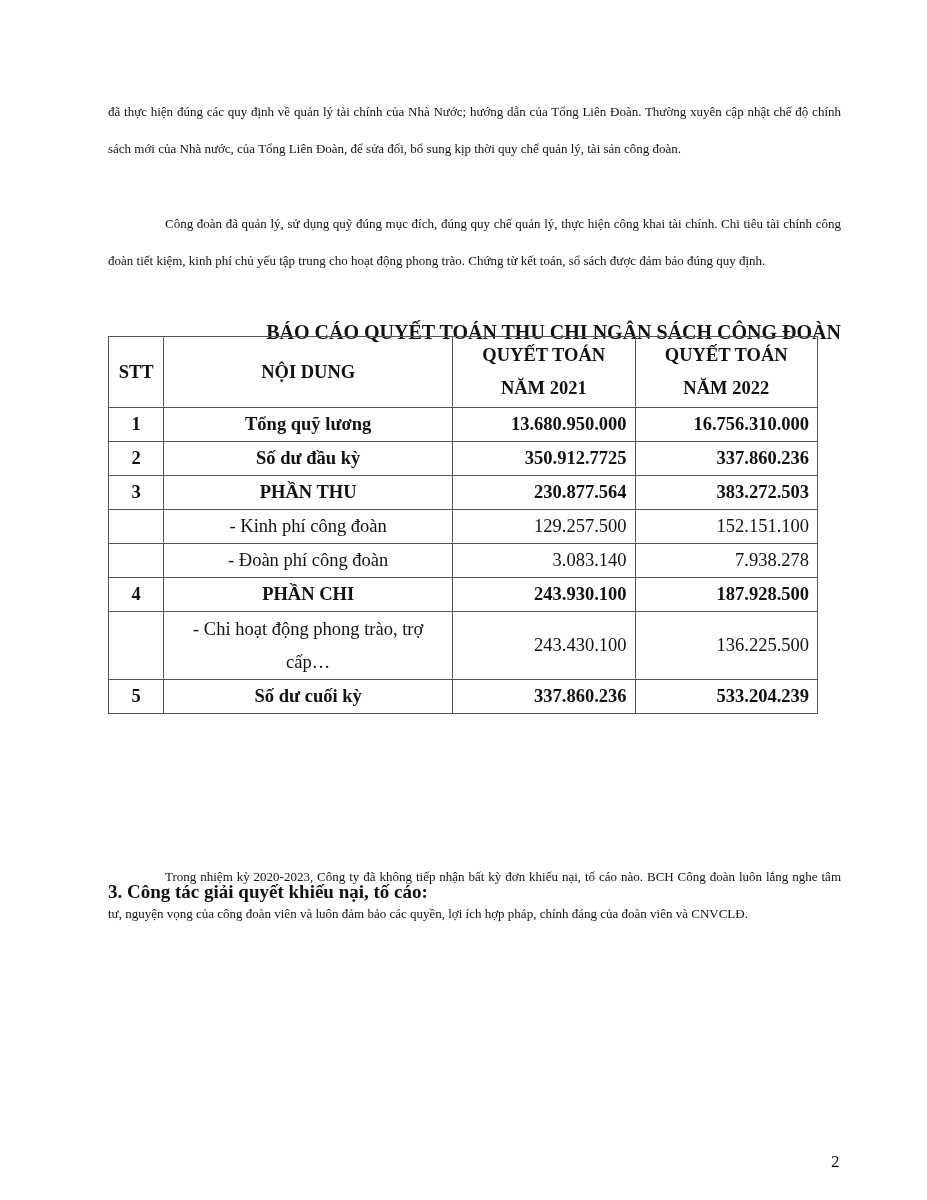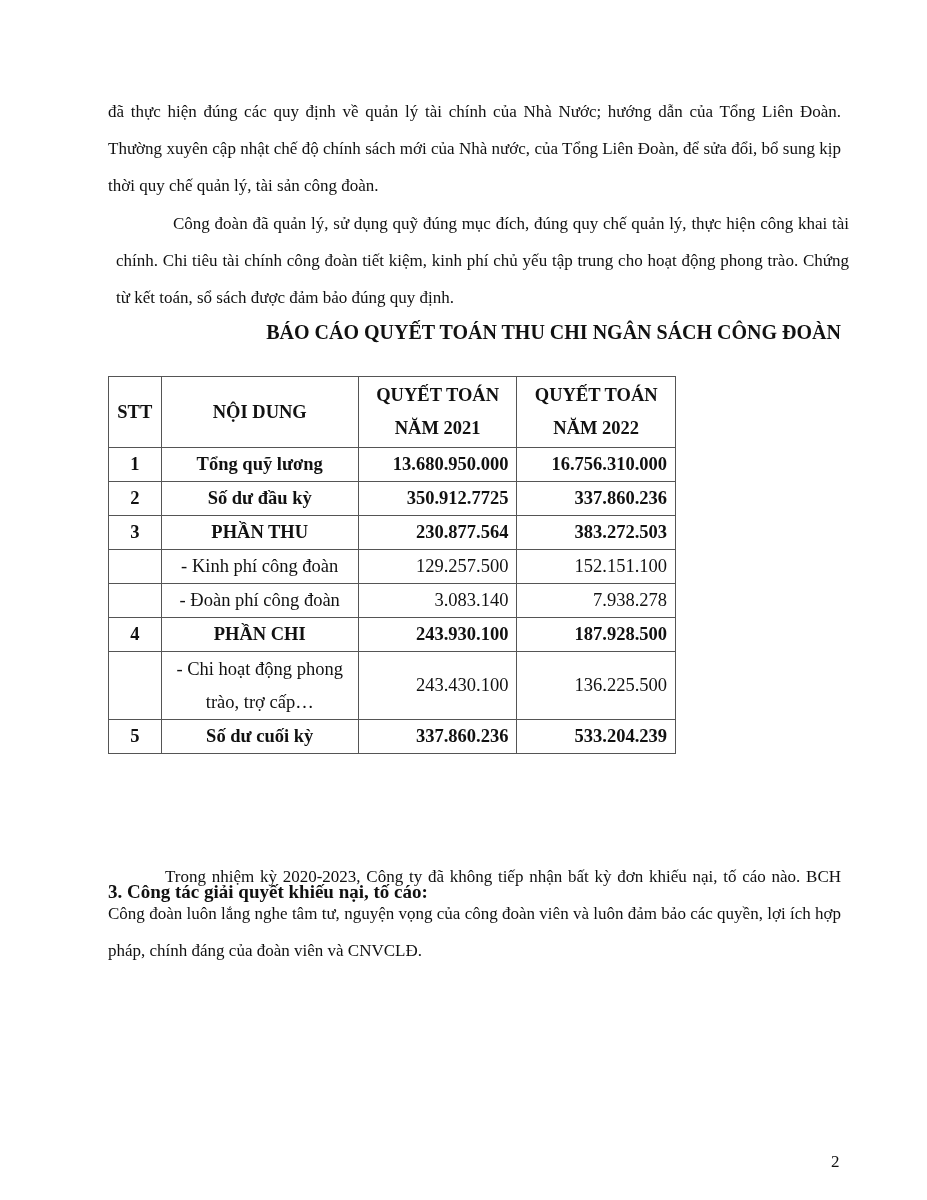--- a/index.html
+++ b/index.html
@@ -15,43 +15,43 @@
     font-family: "Liberation Serif", "DejaVu Serif", serif;
     color: #111111;
   }
   .page {
     position: absolute;
     left: 108px;
     top: 0;
     width: 733px;
   }
   .para {
-    font-size: 17px;
+    font-size: 13px;
     line-height: 37px;
     text-align: justify;
     margin: 0;
   }
   .p1 { position: absolute; top: 93px; left: 0; width: 733px; }
-  .p2 { position: absolute; top: 205px; left: 8px; width: 733px; text-indent: 57px; }
+  .p2 { position: absolute; top: 205px; left: 0; width: 733px; text-indent: 57px; }
   .table-title {
     position: absolute;
     top: 318px;
     left: 0;
     width: 733px;
     text-align: right;
     font-weight: bold;
     font-size: 20px;
     line-height: 28px;
     margin: 0;
   }
   table.report {
     position: absolute;
-    top: 376px;
+    top: 336px;
     left: 0;
-    width: 568px;
+    width: 710px;
     border-collapse: collapse;
     font-size: 18.5px;
   }
   table.report td, table.report th {
     border: 1px solid #555555;
     padding: 0 8px;
     vertical-align: middle;
     text-align: center;
   }
   table.report th {

